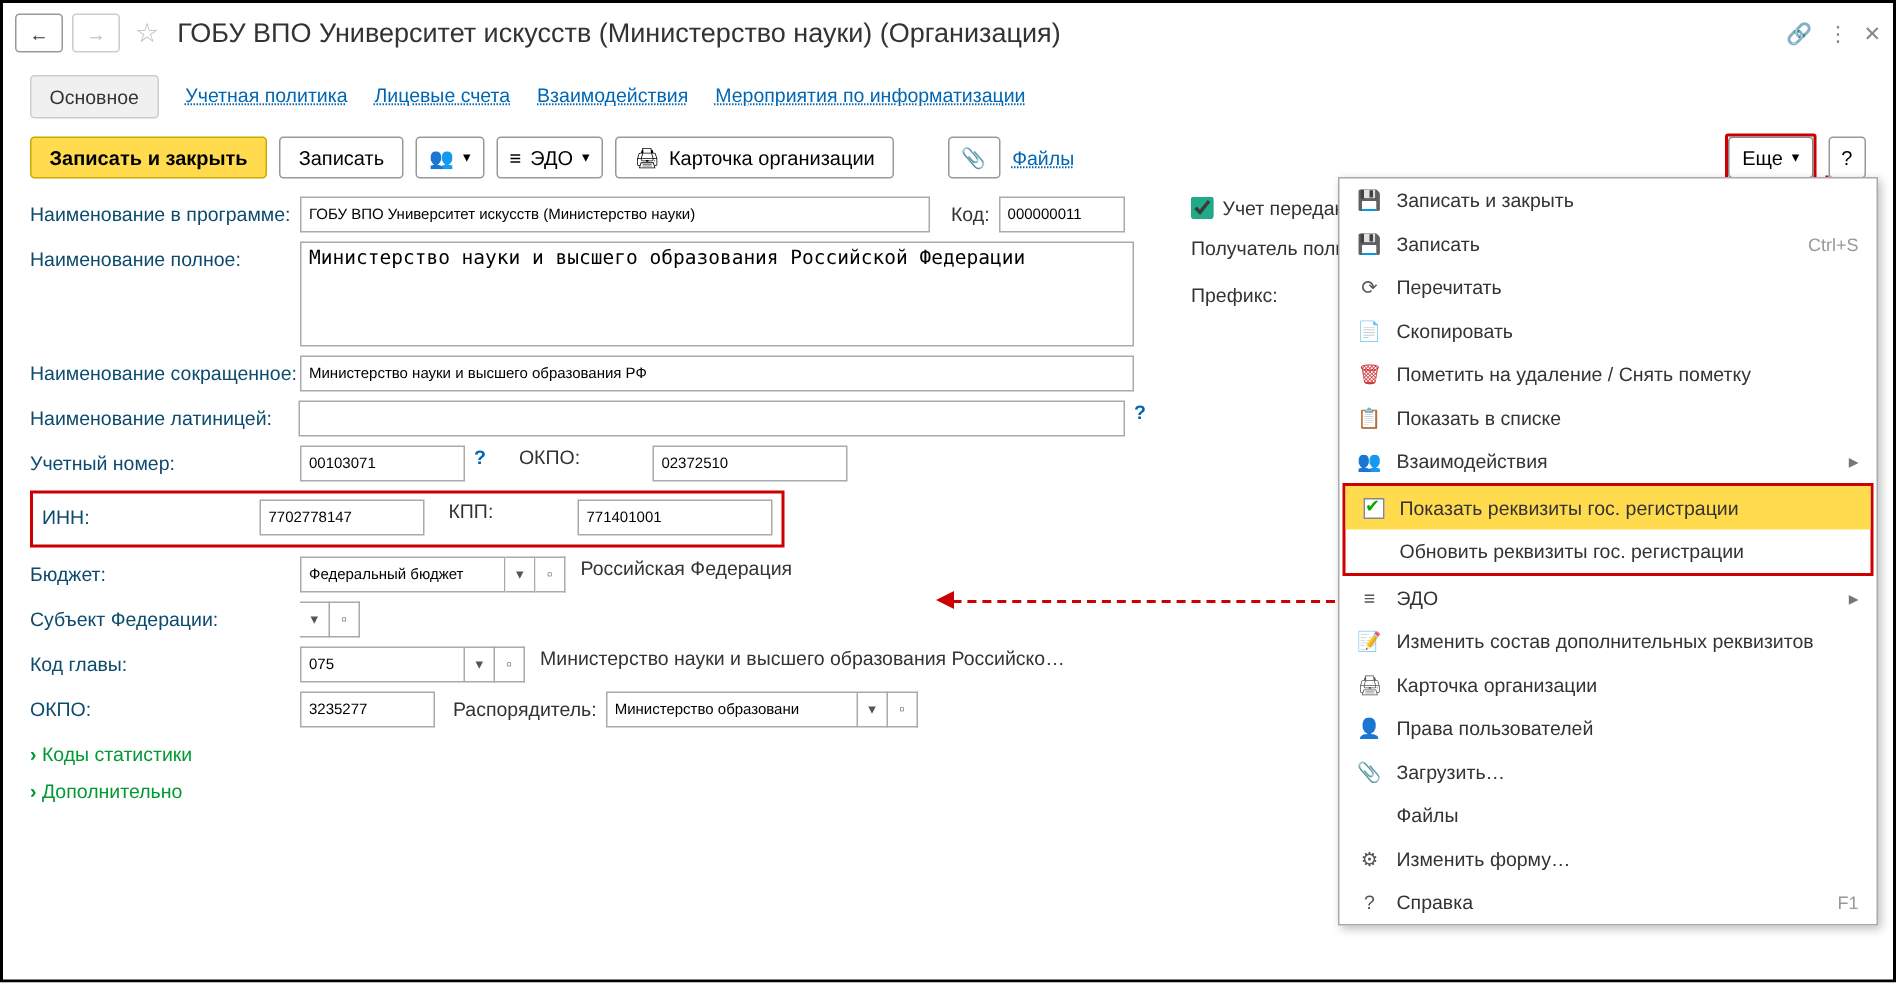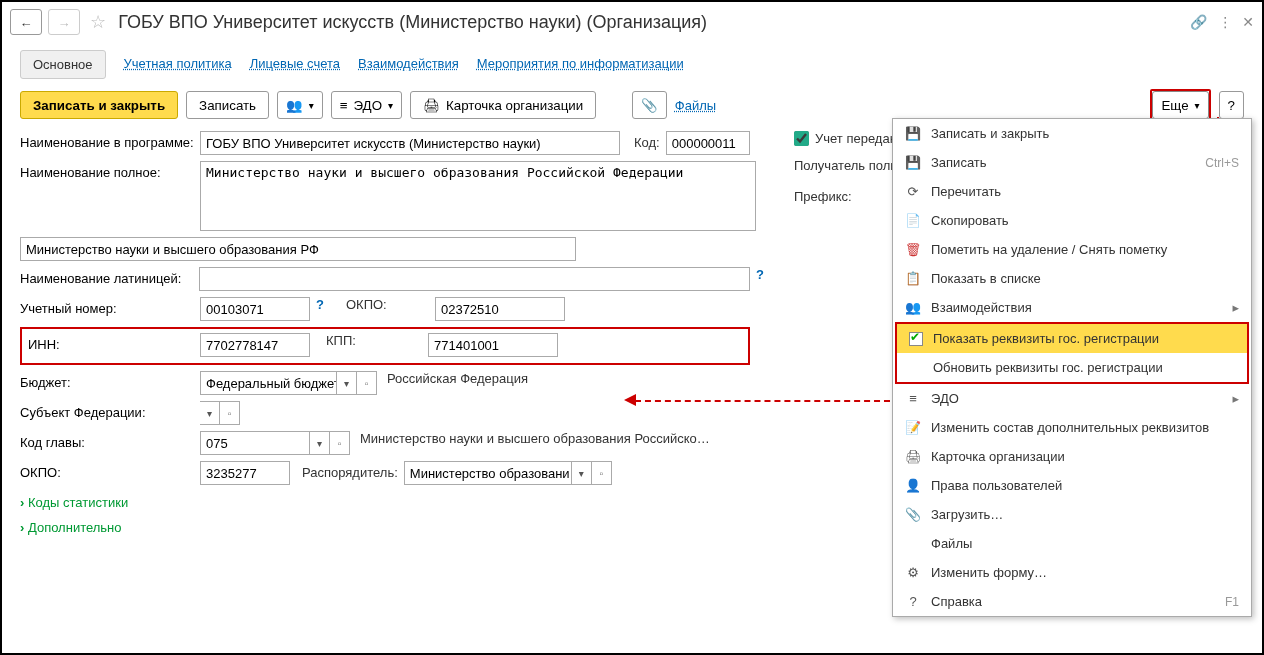--- a/index.html
+++ b/index.html
@@ -27,33 +27,33 @@
   .btn.small { padding: 5px 8px; }
   .toolbar .sep { flex: 1; }
   .more-wrap { border: 2px solid #c00; padding: 0; border-radius: 2px; }
   .more-wrap .btn { border-color: #888; text-align: right; }
 
   
   .form { padding: 0 18px; display: flex; gap: 20px; }
   .left { width: 750px; }
   .right { width: 160px; padding-left: 4px; }
   .row { display: flex; align-items: flex-start; margin-bottom: 6px; }
-  .row label { width: 180px; padding-top: 4px; color: #000000; }
-  .inp { border: 1px solid #aaa; padding: 3px 5px; height: 24px; font-size: 13px; background: #fff; }
+  .row label { width: 180px; padding-top: 4px; color: #0c4a6e; }
+  .inp { border: 1px solid #aaa; padding: 3px 5px; height: 24px; font-size: 10px; background: #fff; }
   .ta { width: 556px; height: 70px; resize: none; border: 1px solid #aaa; padding: 3px 5px; font-size: 13px; }
   .w556 { width: 556px; }
   .w110 { width: 110px; }
   .w130 { width: 130px; }
   .w90  { width: 90px; }
   .q { color: #0066b3; margin: 0 6px; cursor: pointer; font-weight: bold; }
   .midlbl { width: 105px; display: inline-block; padding-left: 16px; }
   .chk { display: flex; align-items: center; gap: 6px; margin: 6px 0 10px 0; }
   .chk input { width: 15px; height: 15px; }
 
-  .redbox { border: 2px solid #c00; padding: 4px 6px 2px 6px; margin-top: 2px; margin-bottom: 6px; width: 730px; }
+  .redbox { border: 2px solid #c00; padding: 4px 6px 2px 6px; margin-top: 2px; margin-bottom: 6px; width: 503px; }
   .redbox .row { margin-bottom: 4px; }
 
   .sel { position: relative; display: inline-flex; }
   .sel .inp { padding-right: 0; }
   .sel .arr, .sel .open { width: 20px; height: 24px; border: 1px solid #aaa; border-left: none; display: inline-flex; align-items: center; justify-content: center; font-size: 10px; color: #555; cursor: pointer; background: #fff; }
   .dateico { width: 24px; height: 24px; border: 1px solid #aaa; border-left: none; display: inline-flex; align-items: center; justify-content: center; cursor: pointer; }
   .selrow .txt { margin-left: 10px; color: #333; }
 
   .expand { color: #009933; cursor: pointer; margin: 10px 0 4px 0; font-size: 13px; }
   .expand::before { content: "› "; font-weight: bold; }
@@ -145,20 +145,21 @@
         <label>Наименование в программе:</label>
         <input class="inp" style="width: 420px;" value="ГОБУ ВПО Университет искусств (Министерство науки)">
         <span style="padding:4px 0 0 14px">Код:</span>
         <input class="inp" style="width: 84px; margin-left: 6px;" value="000000011">
       </div>
       <div class="row">
         <label>Наименование полное:</label>
         <textarea class="ta" style="">Министерство науки и высшего образования Российской Федерации</textarea>
       </div>
       <div class="row">
+        <label>Наименование сокращенное:</label>
         <input class="inp w556" value="Министерство науки и высшего образования РФ" style="">
       </div>
       <div class="row">
         <label>Наименование латиницей:</label>
         <input class="inp w556" style="">
         <span class="q">?</span>
       </div>
       <div class="row">
         <label>Учетный номер:</label>
         <input class="inp w110" value="00103071" style="">

